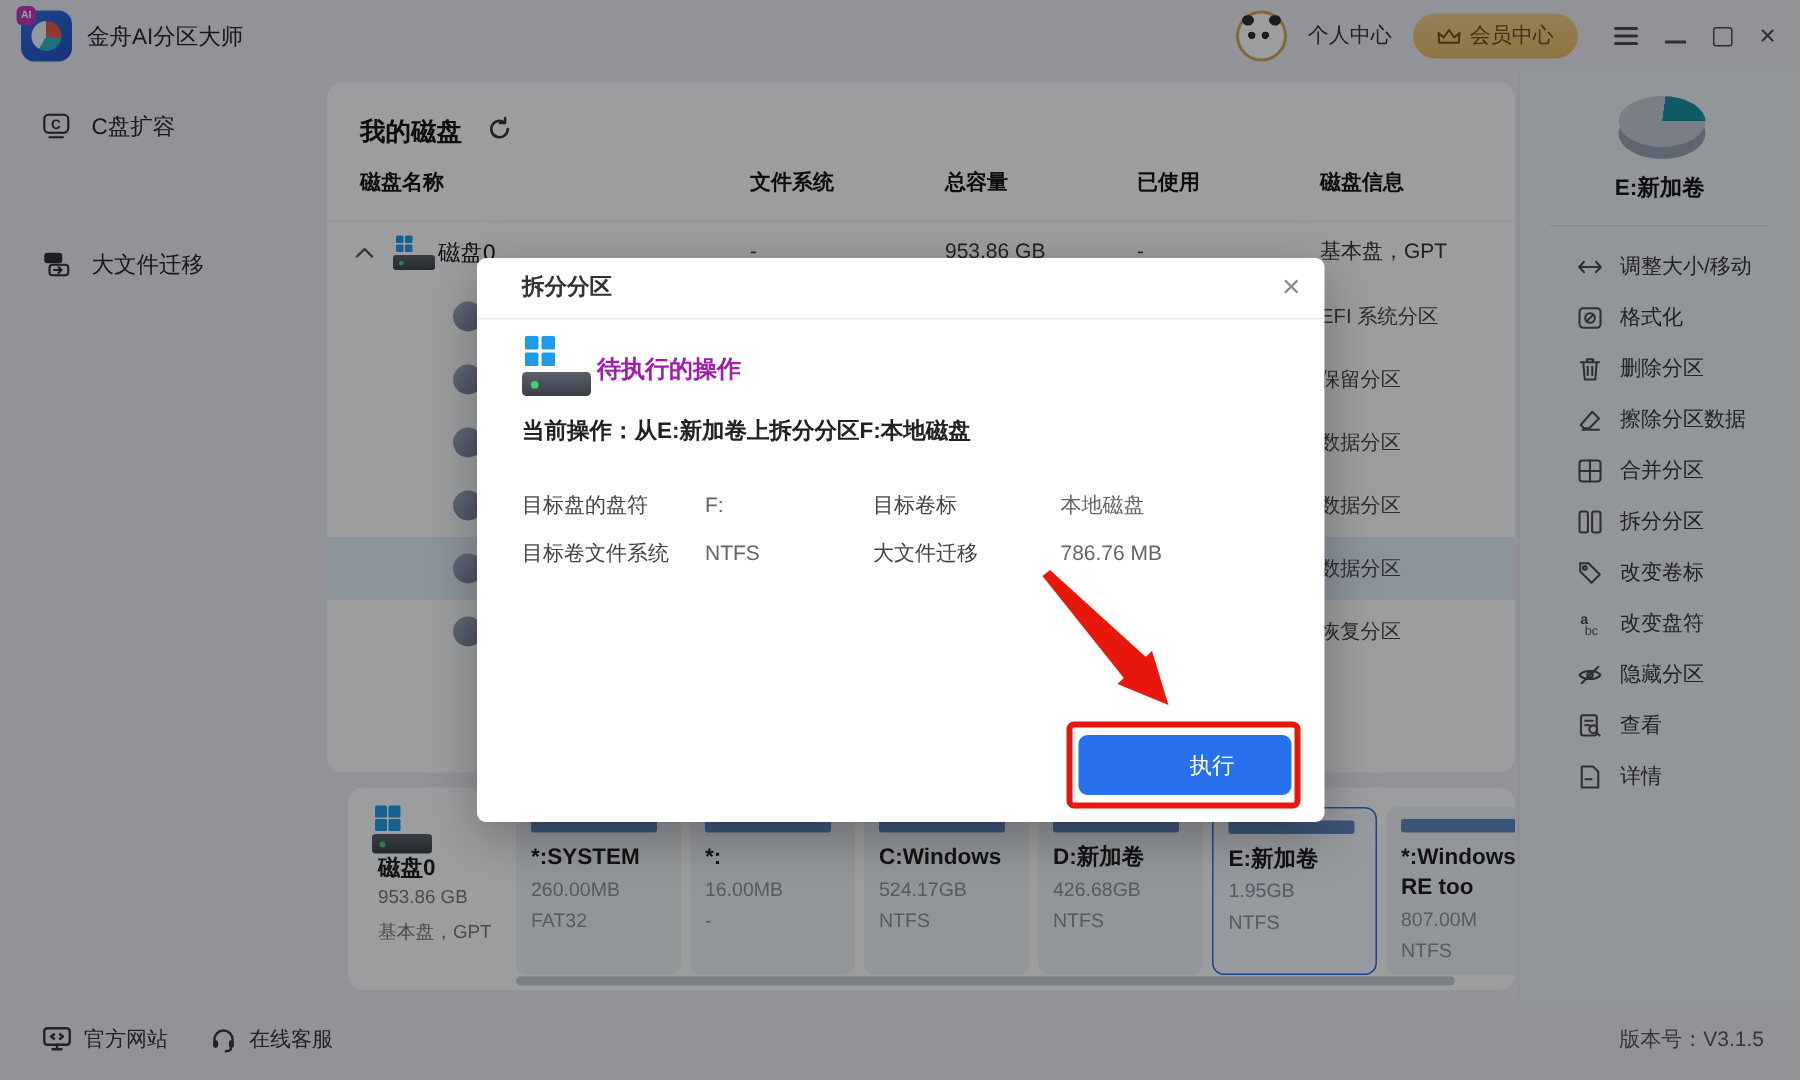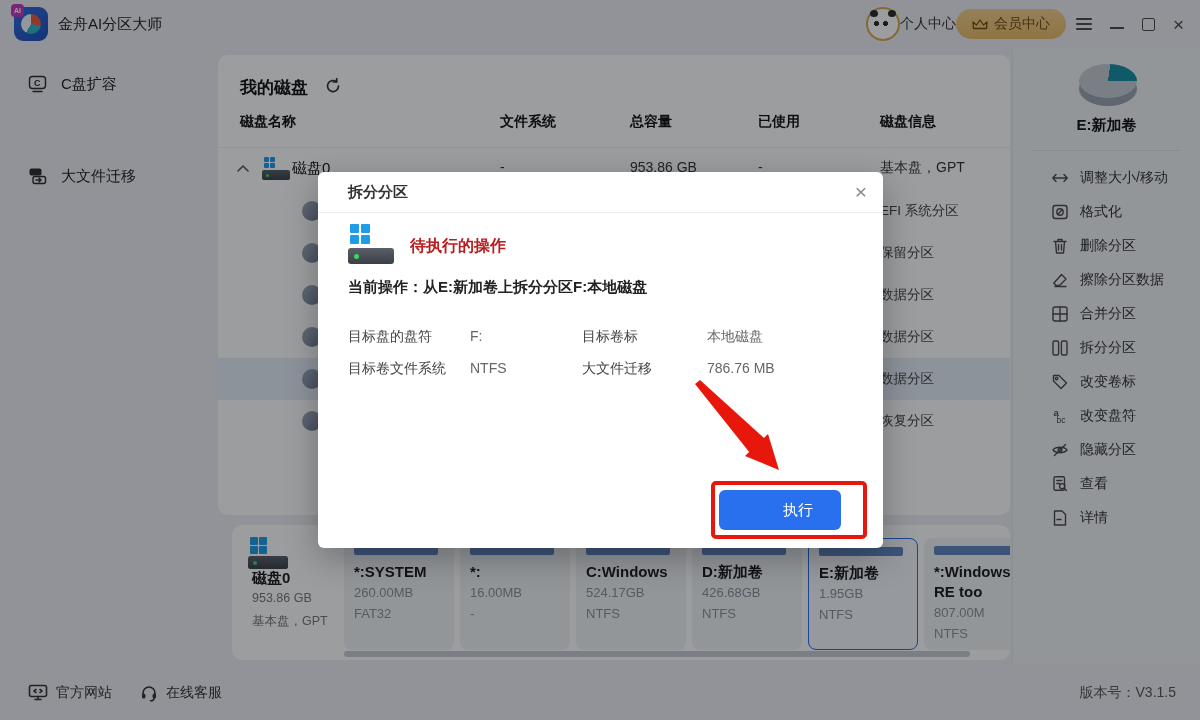--- a/index.html
+++ b/index.html
@@ -7,21 +7,21 @@
   #app{position:relative;width:1200px;height:720px;background:#EDEFF3;}
 
   
   #titlebar{position:absolute;left:0;top:0;width:1200px;height:48px;display:flex;align-items:center;}
   .logo{position:relative;width:34px;height:34px;margin-left:14px;border-radius:9px;background:linear-gradient(145deg,#2E6CE0,#1F4FC0);}
   .logo .pie{position:absolute;left:7px;top:7px;width:20px;height:20px;border-radius:50%;
     background:conic-gradient(#E8593B 0 100deg,#2FB6C9 100deg 210deg,#F2F5FA 210deg 360deg);}
   .logo .ai{position:absolute;left:-3px;top:-3px;width:13px;height:13px;border-radius:4px;background:#C238B8;color:#fff;
     font-size:7px;font-weight:bold;display:flex;align-items:center;justify-content:center;}
   .app-title{margin-left:10px;font-size:15px;color:#232323;}
-  .tb-right{margin-left:auto;display:flex;align-items:center;gap:0;margin-right:16px;}
+  .tb-right{margin-left:auto;display:flex;align-items:center;gap:14px;margin-right:16px;}
   .avatar{position:relative;width:30px;height:30px;border-radius:50%;border:2px solid #D9A94F;background:#fff;}
   .avatar::before,.avatar::after{content:"";position:absolute;top:1px;width:8px;height:7px;border-radius:50%;background:#2b2b2b;}
   .avatar::before{left:2px;} .avatar::after{right:2px;}
   .avatar .eyes{position:absolute;left:6px;top:12px;width:14px;height:5px;
     background:radial-gradient(circle 2.5px at 2.5px 2.5px,#2b2b2b 2.4px,transparent 2.6px),
                radial-gradient(circle 2.5px at 11.5px 2.5px,#2b2b2b 2.4px,transparent 2.6px);}
   .tb-text{font-size:14px;color:#333;}
   .vip-pill{display:flex;align-items:center;gap:6px;height:30px;padding:0 16px;border-radius:15px;
     background:linear-gradient(#F3CF8B,#E9BC66);color:#6B4E14;font-size:14px;cursor:pointer;}
   .win-ctl{display:flex;align-items:center;gap:18px;margin-left:10px;}
@@ -102,27 +102,27 @@
   
   #dim{position:absolute;left:0;top:0;width:1200px;height:720px;background:rgba(8,10,14,0.40);z-index:50;}
 
   
   #modal{position:absolute;left:318px;top:172px;width:565px;height:376px;background:#fff;border-radius:6px;
     box-shadow:0 10px 34px rgba(0,0,0,.28);z-index:60;}
   .m-header{position:absolute;left:0;top:0;right:0;height:40px;border-bottom:1px solid #ECECEC;}
   .m-title{position:absolute;left:30px;top:0;line-height:40px;font-size:15px;font-weight:bold;color:#333;}
   .m-close{position:absolute;right:16px;top:7px;font-size:21px;color:#888;cursor:pointer;line-height:1.2;}
   .m-icon{position:absolute;left:30px;top:52px;}
-  .m-section{position:absolute;left:92px;top:64px;font-size:16px;font-weight:bold;color:#b91c1c;}
+  .m-section{position:absolute;left:80px;top:64px;font-size:16px;font-weight:bold;color:#a21caf;}
   .m-op{position:absolute;left:30px;top:106px;font-size:15px;font-weight:bold;color:#222;}
   .m-label{position:absolute;font-size:14px;color:#444;}
   .m-value{position:absolute;font-size:14px;color:#666;}
   .m-btn-cancel{position:absolute;left:253px;top:320px;width:132px;height:38px;background:#fff;border:1px solid #DCDCDC;
     border-radius:6px;font-size:15px;color:#333;display:flex;align-items:center;justify-content:center;cursor:pointer;box-sizing:border-box;}
-  .m-btn-confirm{position:absolute;left:401px;top:318px;width:122px;height:40px;background:#2970EF;border:none;
+  .m-btn-confirm{position:absolute;left:401px;top:318px;width:142px;height:40px;background:#2970EF;border:none;
     border-radius:6px;font-size:15px;color:#fff;display:flex;align-items:center;justify-content:center;cursor:pointer;box-sizing:border-box;padding-left:36px;}
 
   
   #red-rect{position:absolute;left:711px;top:481px;width:156px;height:58px;border:4px solid #E7180B;border-radius:5px;
     box-sizing:border-box;z-index:70;pointer-events:none;}
   #arrow-layer{position:absolute;left:0;top:0;width:1200px;height:720px;z-index:70;pointer-events:none;}
 </style>
 </head>
 <body>
 

